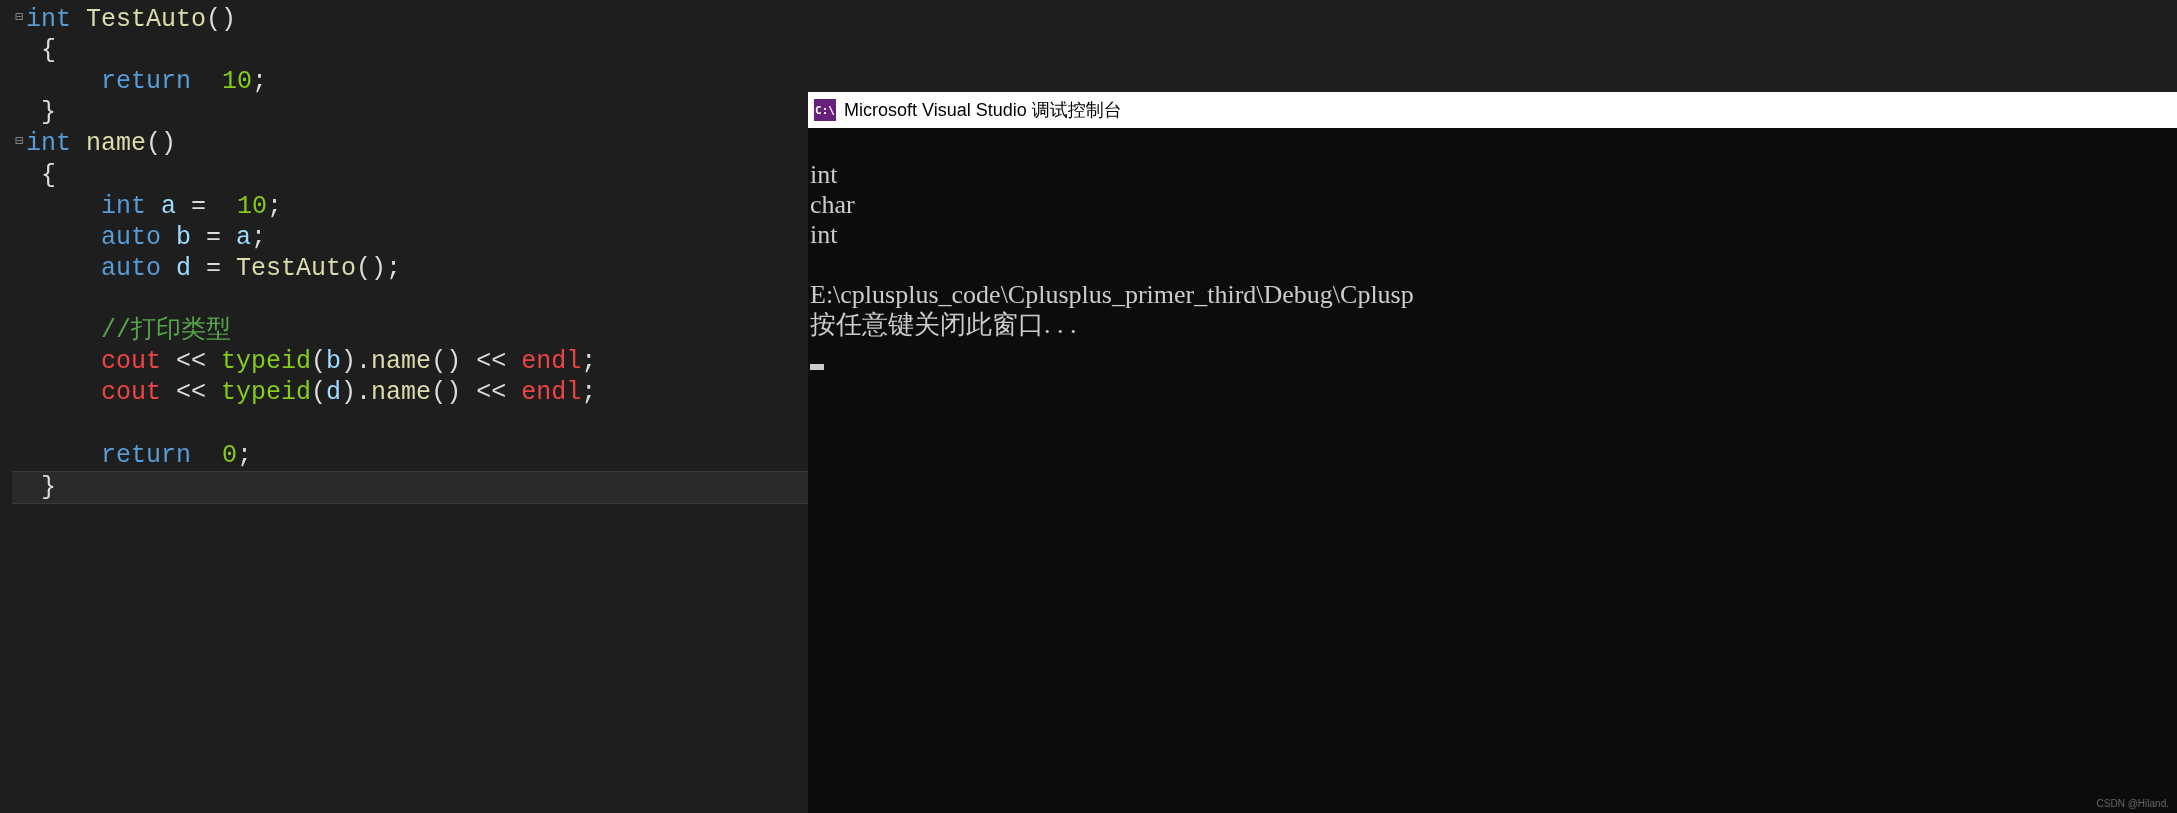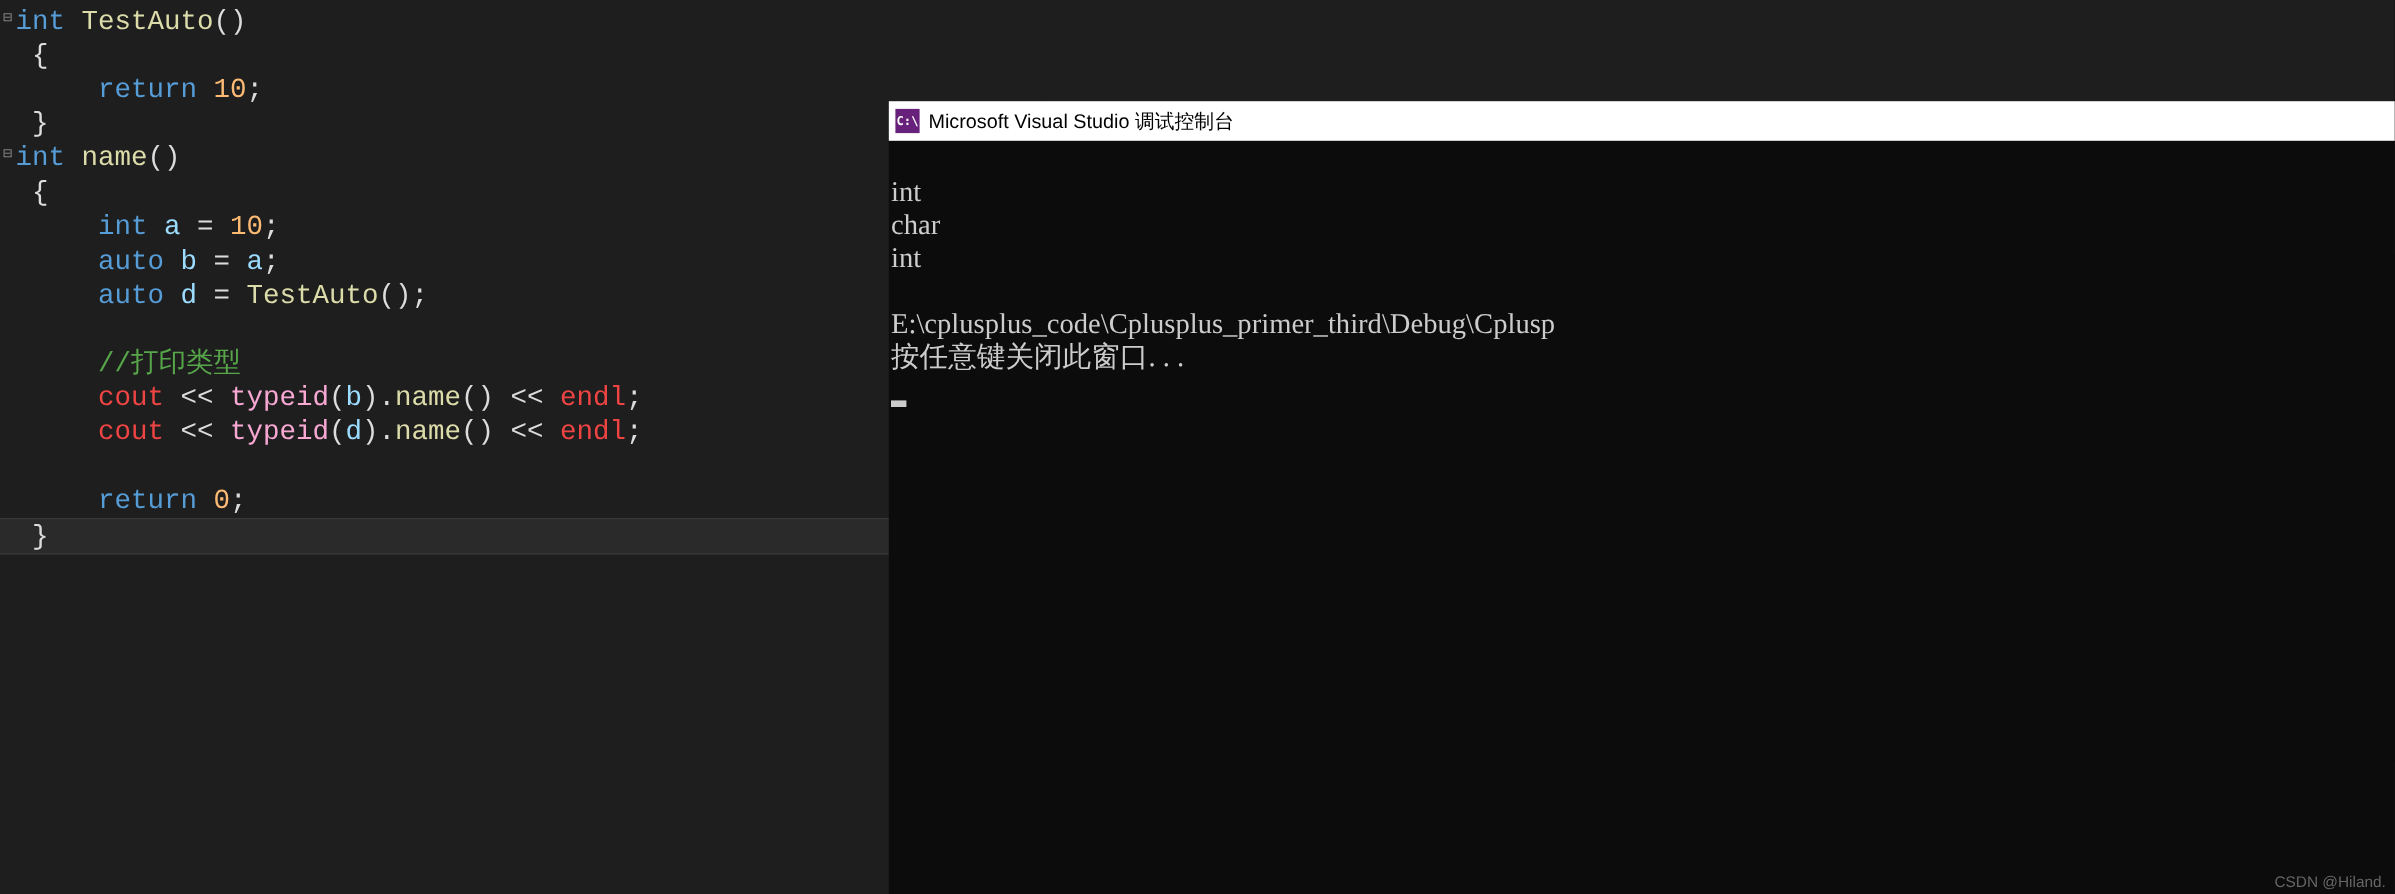--- a/index.html
+++ b/index.html
@@ -6,21 +6,21 @@
   body {
     background: #1e1e1e;
     font-family: Consolas, 'Courier New', monospace;
     width: 2177px;
     height: 813px;
     overflow: hidden;
     position: relative;
   }
   .editor-pane {
     position: absolute;
-    left: 0;
+    left: 12px;
     top: 0;
     width: 948px;
     height: 813px;
     background: #1e1e1e;
     font-size: 25px;
     line-height: 31px;
     padding-top: 4px;
   }
   .code-line {
     white-space: pre;
@@ -38,26 +38,26 @@
     top: -2px;
   }
   .current-line {
     background: #2a2a2a;
     border-top: 1px solid #3a3a3a;
     border-bottom: 1px solid #3a3a3a;
   }
   .kw { color: #569cd6; }
   .fn { color: #dcdcaa; }
   .type { color: #569cd6; }
-  .num { color: #fdba74; }
+  .num { color: #84cc16; margin-left: 16px; }
   .str { color: #d69d85; }
   .comment { color: #57a64a; margin-top: 32px; }
   .punct { color: #dcdcdc; }
   .ident { color: #9cdcfe; }
-  .typeid { color: #f9a8d4; text-align: right; }
+  .typeid { color: #84cc16; text-align: right; }
   .glob { color: #ef4444; }
   
   .console-window {
     position: absolute;
     left: 808px;
     top: 92px;
     width: 1369px;
     height: 721px;
     background: #0c0c0c;
   }
@@ -98,21 +98,21 @@
     height: 6px;
     background: #cccccc;
     vertical-align: bottom;
   }
   .watermark {
     position: absolute;
     right: 8px;
     bottom: 4px;
     color: #666;
     font-family: Arial, sans-serif;
-    font-size: 14px;
+    font-size: 10px;
     margin-top: 40px;
   }
 </style>
 </head>
 <body>
 
 <div class="editor-pane">
   <div class="code-line"><span class="fold-marker">⊟</span><span class="kw">int</span><span class="fn"> TestAuto</span><span class="punct">()</span></div>
   <div class="code-line"><span class="fold-marker"> </span><span> {</span></div>
   <div class="code-line"><span class="fold-marker"> </span><span>     </span><span class="kw">return</span><span> </span><span class="num">10</span><span>;</span></div>

